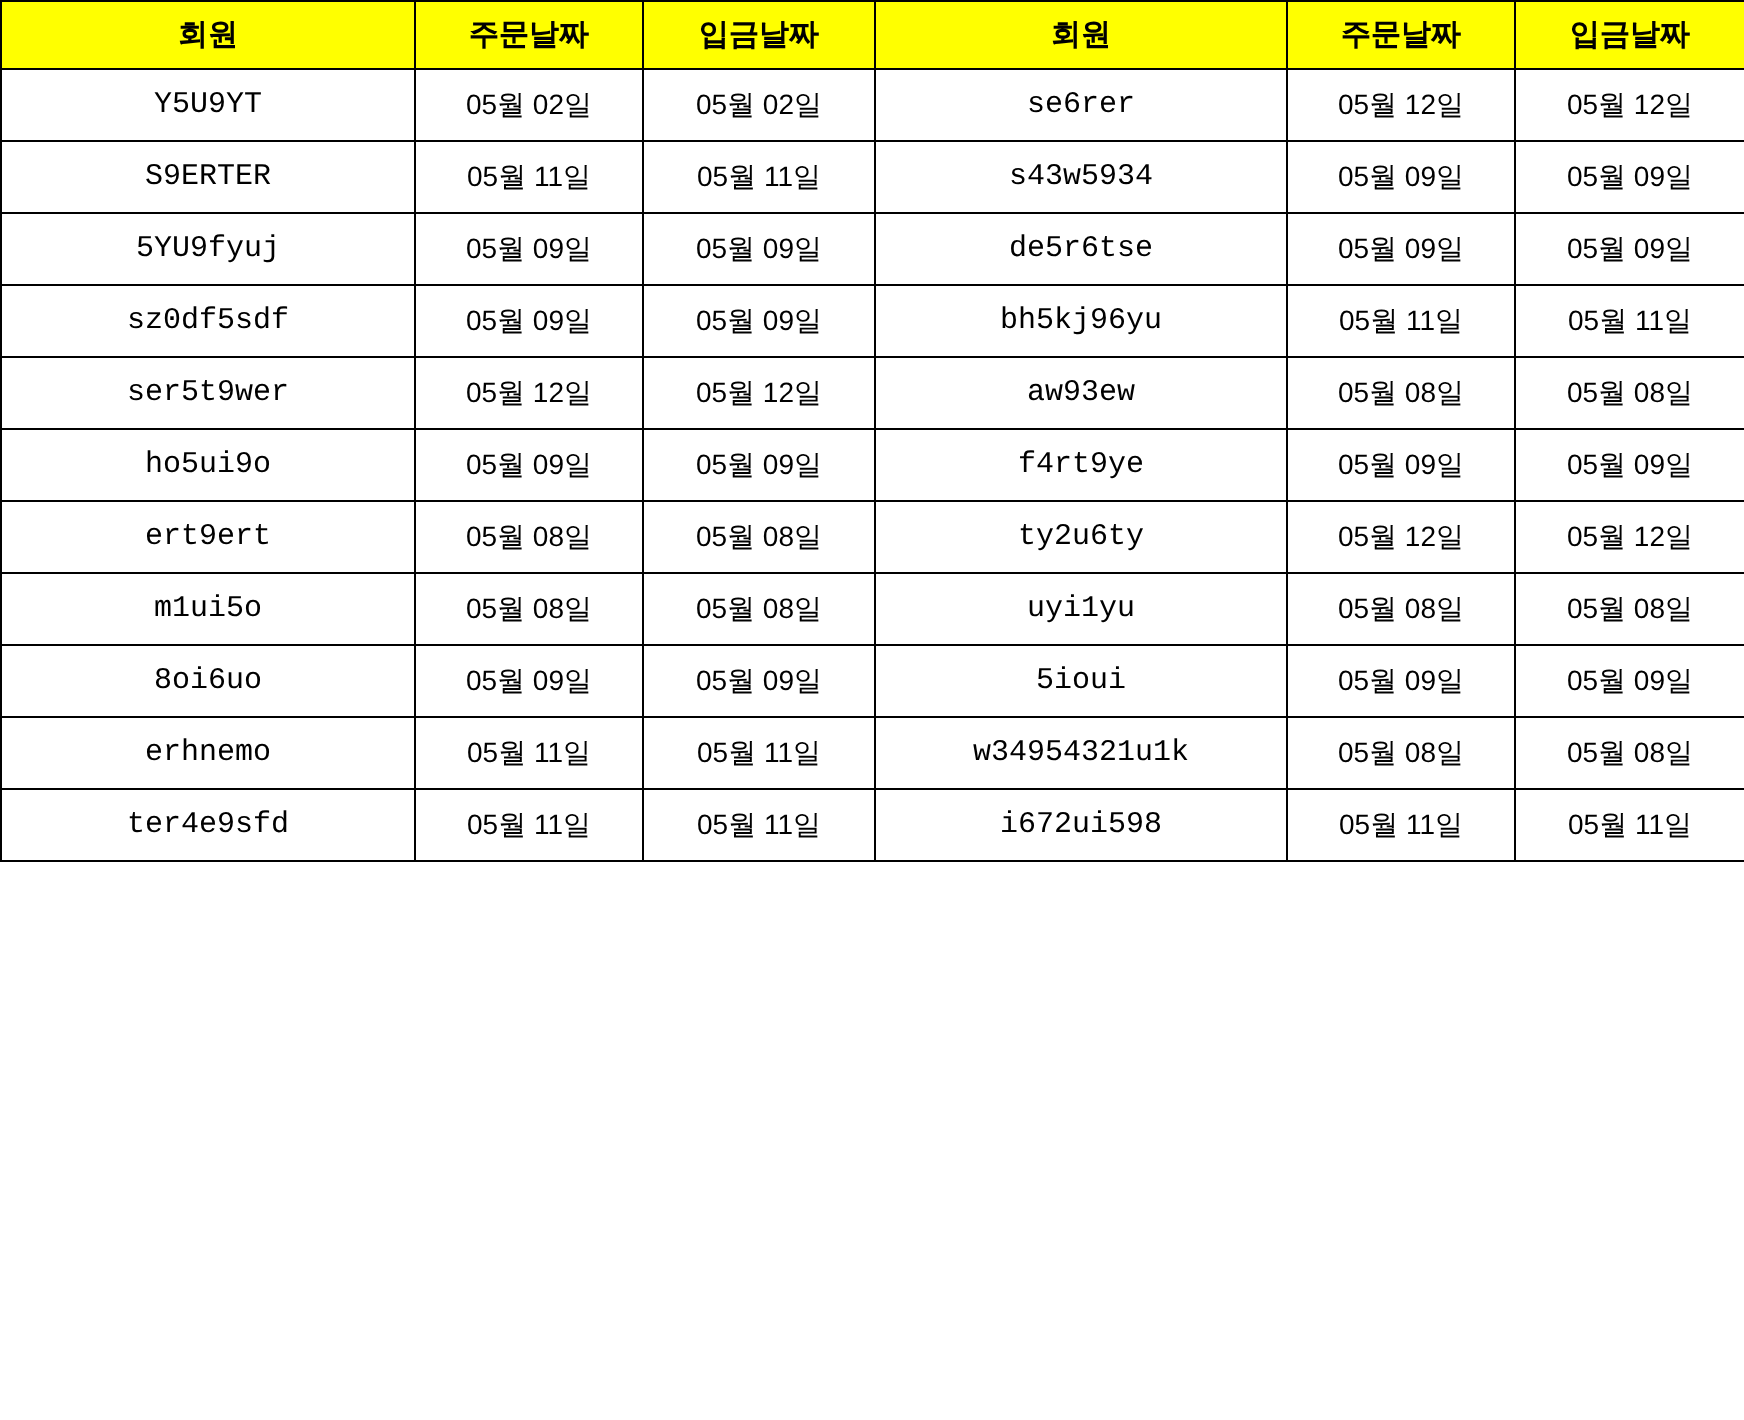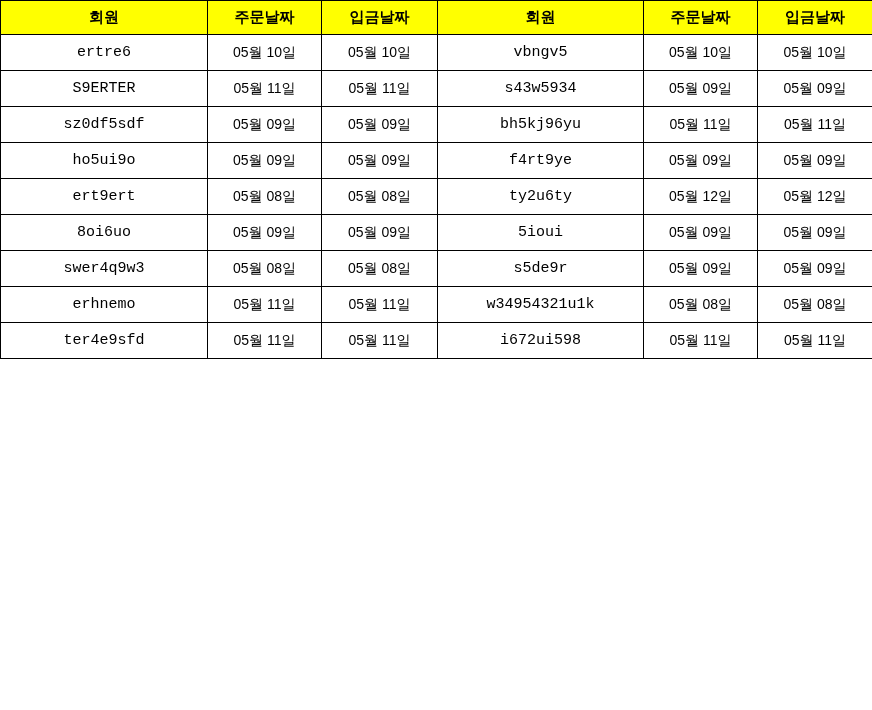--- a/index.html
+++ b/index.html
@@ -74,72 +74,88 @@
       <th>회원</th>
       <th>주문날짜</th>
       <th>입금날짜</th>
       <th>회원</th>
       <th>주문날짜</th>
       <th>입금날짜</th>
     </tr>
   </thead>
   <tbody id="table-body">
       <tr>
-        <td>ertre6</td>
-        <td class="date-cell">05월 10일</td>
-        <td class="date-cell">05월 10일</td>
-        <td>vbngv5</td>
-        <td class="date-cell">05월 10일</td>
-        <td class="date-cell">05월 10일</td>
+        <td>Y5U9YT</td>
+        <td class="date-cell">05월 02일</td>
+        <td class="date-cell">05월 02일</td>
+        <td>se6rer</td>
+        <td class="date-cell">05월 12일</td>
+        <td class="date-cell">05월 12일</td>
       </tr>
       <tr>
         <td>S9ERTER</td>
         <td class="date-cell">05월 11일</td>
         <td class="date-cell">05월 11일</td>
         <td>s43w5934</td>
         <td class="date-cell">05월 09일</td>
         <td class="date-cell">05월 09일</td>
       </tr>
       <tr>
+        <td>5YU9fyuj</td>
+        <td class="date-cell">05월 09일</td>
+        <td class="date-cell">05월 09일</td>
+        <td>de5r6tse</td>
+        <td class="date-cell">05월 09일</td>
+        <td class="date-cell">05월 09일</td>
+      </tr>
+      <tr>
         <td>sz0df5sdf</td>
         <td class="date-cell">05월 09일</td>
         <td class="date-cell">05월 09일</td>
         <td>bh5kj96yu</td>
         <td class="date-cell">05월 11일</td>
         <td class="date-cell">05월 11일</td>
+      </tr>
+      <tr>
+        <td>ser5t9wer</td>
+        <td class="date-cell">05월 12일</td>
+        <td class="date-cell">05월 12일</td>
+        <td>aw93ew</td>
+        <td class="date-cell">05월 08일</td>
+        <td class="date-cell">05월 08일</td>
       </tr>
       <tr>
         <td>ho5ui9o</td>
         <td class="date-cell">05월 09일</td>
         <td class="date-cell">05월 09일</td>
         <td>f4rt9ye</td>
         <td class="date-cell">05월 09일</td>
         <td class="date-cell">05월 09일</td>
       </tr>
       <tr>
         <td>ert9ert</td>
         <td class="date-cell">05월 08일</td>
         <td class="date-cell">05월 08일</td>
         <td>ty2u6ty</td>
         <td class="date-cell">05월 12일</td>
         <td class="date-cell">05월 12일</td>
       </tr>
       <tr>
+        <td>m1ui5o</td>
+        <td class="date-cell">05월 08일</td>
+        <td class="date-cell">05월 08일</td>
+        <td>uyi1yu</td>
+        <td class="date-cell">05월 08일</td>
+        <td class="date-cell">05월 08일</td>
+      </tr>
+      <tr>
         <td>8oi6uo</td>
         <td class="date-cell">05월 09일</td>
         <td class="date-cell">05월 09일</td>
         <td>5ioui</td>
-        <td class="date-cell">05월 09일</td>
-        <td class="date-cell">05월 09일</td>
-      </tr>
-      <tr>
-        <td>swer4q9w3</td>
-        <td class="date-cell">05월 08일</td>
-        <td class="date-cell">05월 08일</td>
-        <td>s5de9r</td>
         <td class="date-cell">05월 09일</td>
         <td class="date-cell">05월 09일</td>
       </tr>
       <tr>
         <td>erhnemo</td>
         <td class="date-cell">05월 11일</td>
         <td class="date-cell">05월 11일</td>
         <td>w34954321u1k</td>
         <td class="date-cell">05월 08일</td>
         <td class="date-cell">05월 08일</td>

